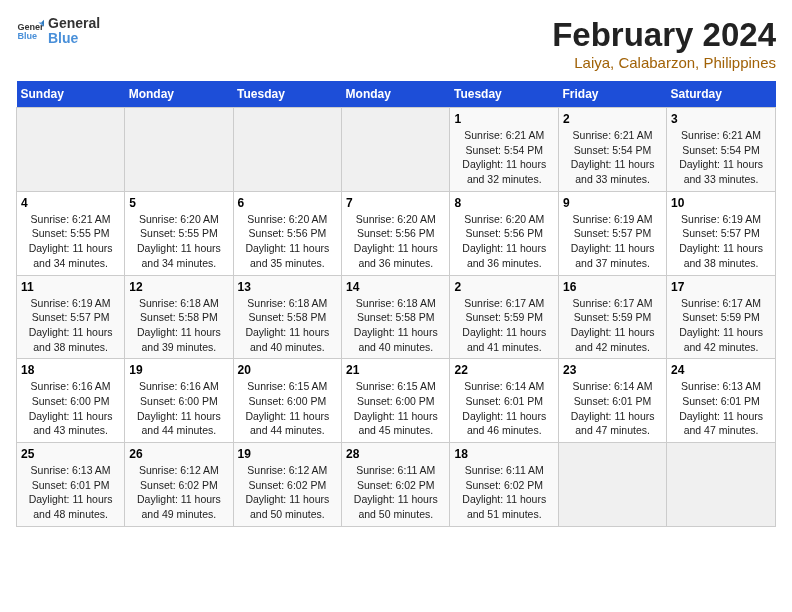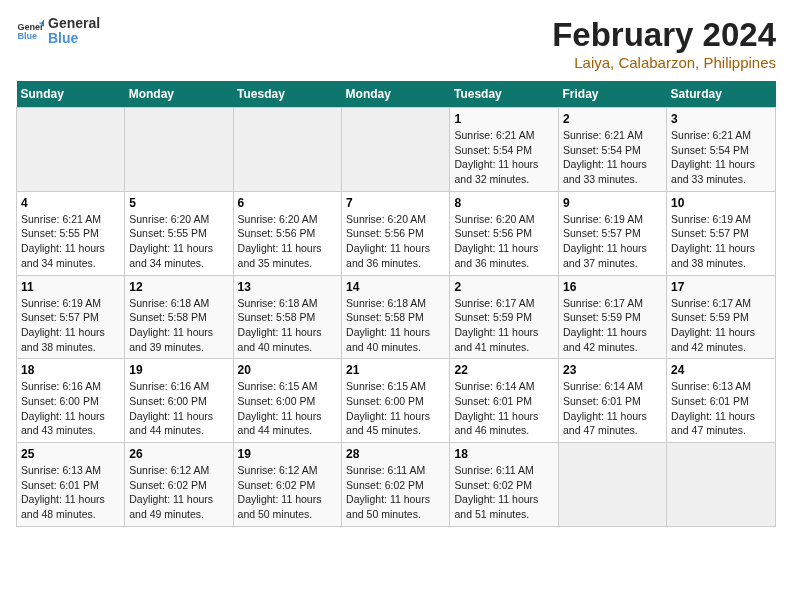--- a/index.html
+++ b/index.html
@@ -36,21 +36,21 @@
     .subtitle {
       font-size: 15px;
       color: #a16207;
     }
     table {
       width: 100%;
       border-collapse: collapse;
       font-size: 11px;
     }
     thead tr th {
-      background-color: #0f766e;
+      background-color: #1d4ed8;
       color: #fff;
       padding: 6px 4px;
       text-align: left;
       font-size: 12px;
       font-weight: bold;
     }
     tbody tr td {
       border: 1px solid #ccc;
       padding: 4px 4px;
       vertical-align: top;
@@ -64,20 +64,21 @@
     .day-num {
       font-weight: bold;
       font-size: 12px;
       margin-bottom: 2px;
       display: block;
     }
     .day-info {
       font-size: 10.5px;
       color: #222;
       line-height: 1.4;
+      text-align: center;
     }
     tbody tr td.empty {
       background: #f0f0f0;
     }
   </style>
 </head>
 <body>
 
 <div class="header-area">
   <div class="logo">

